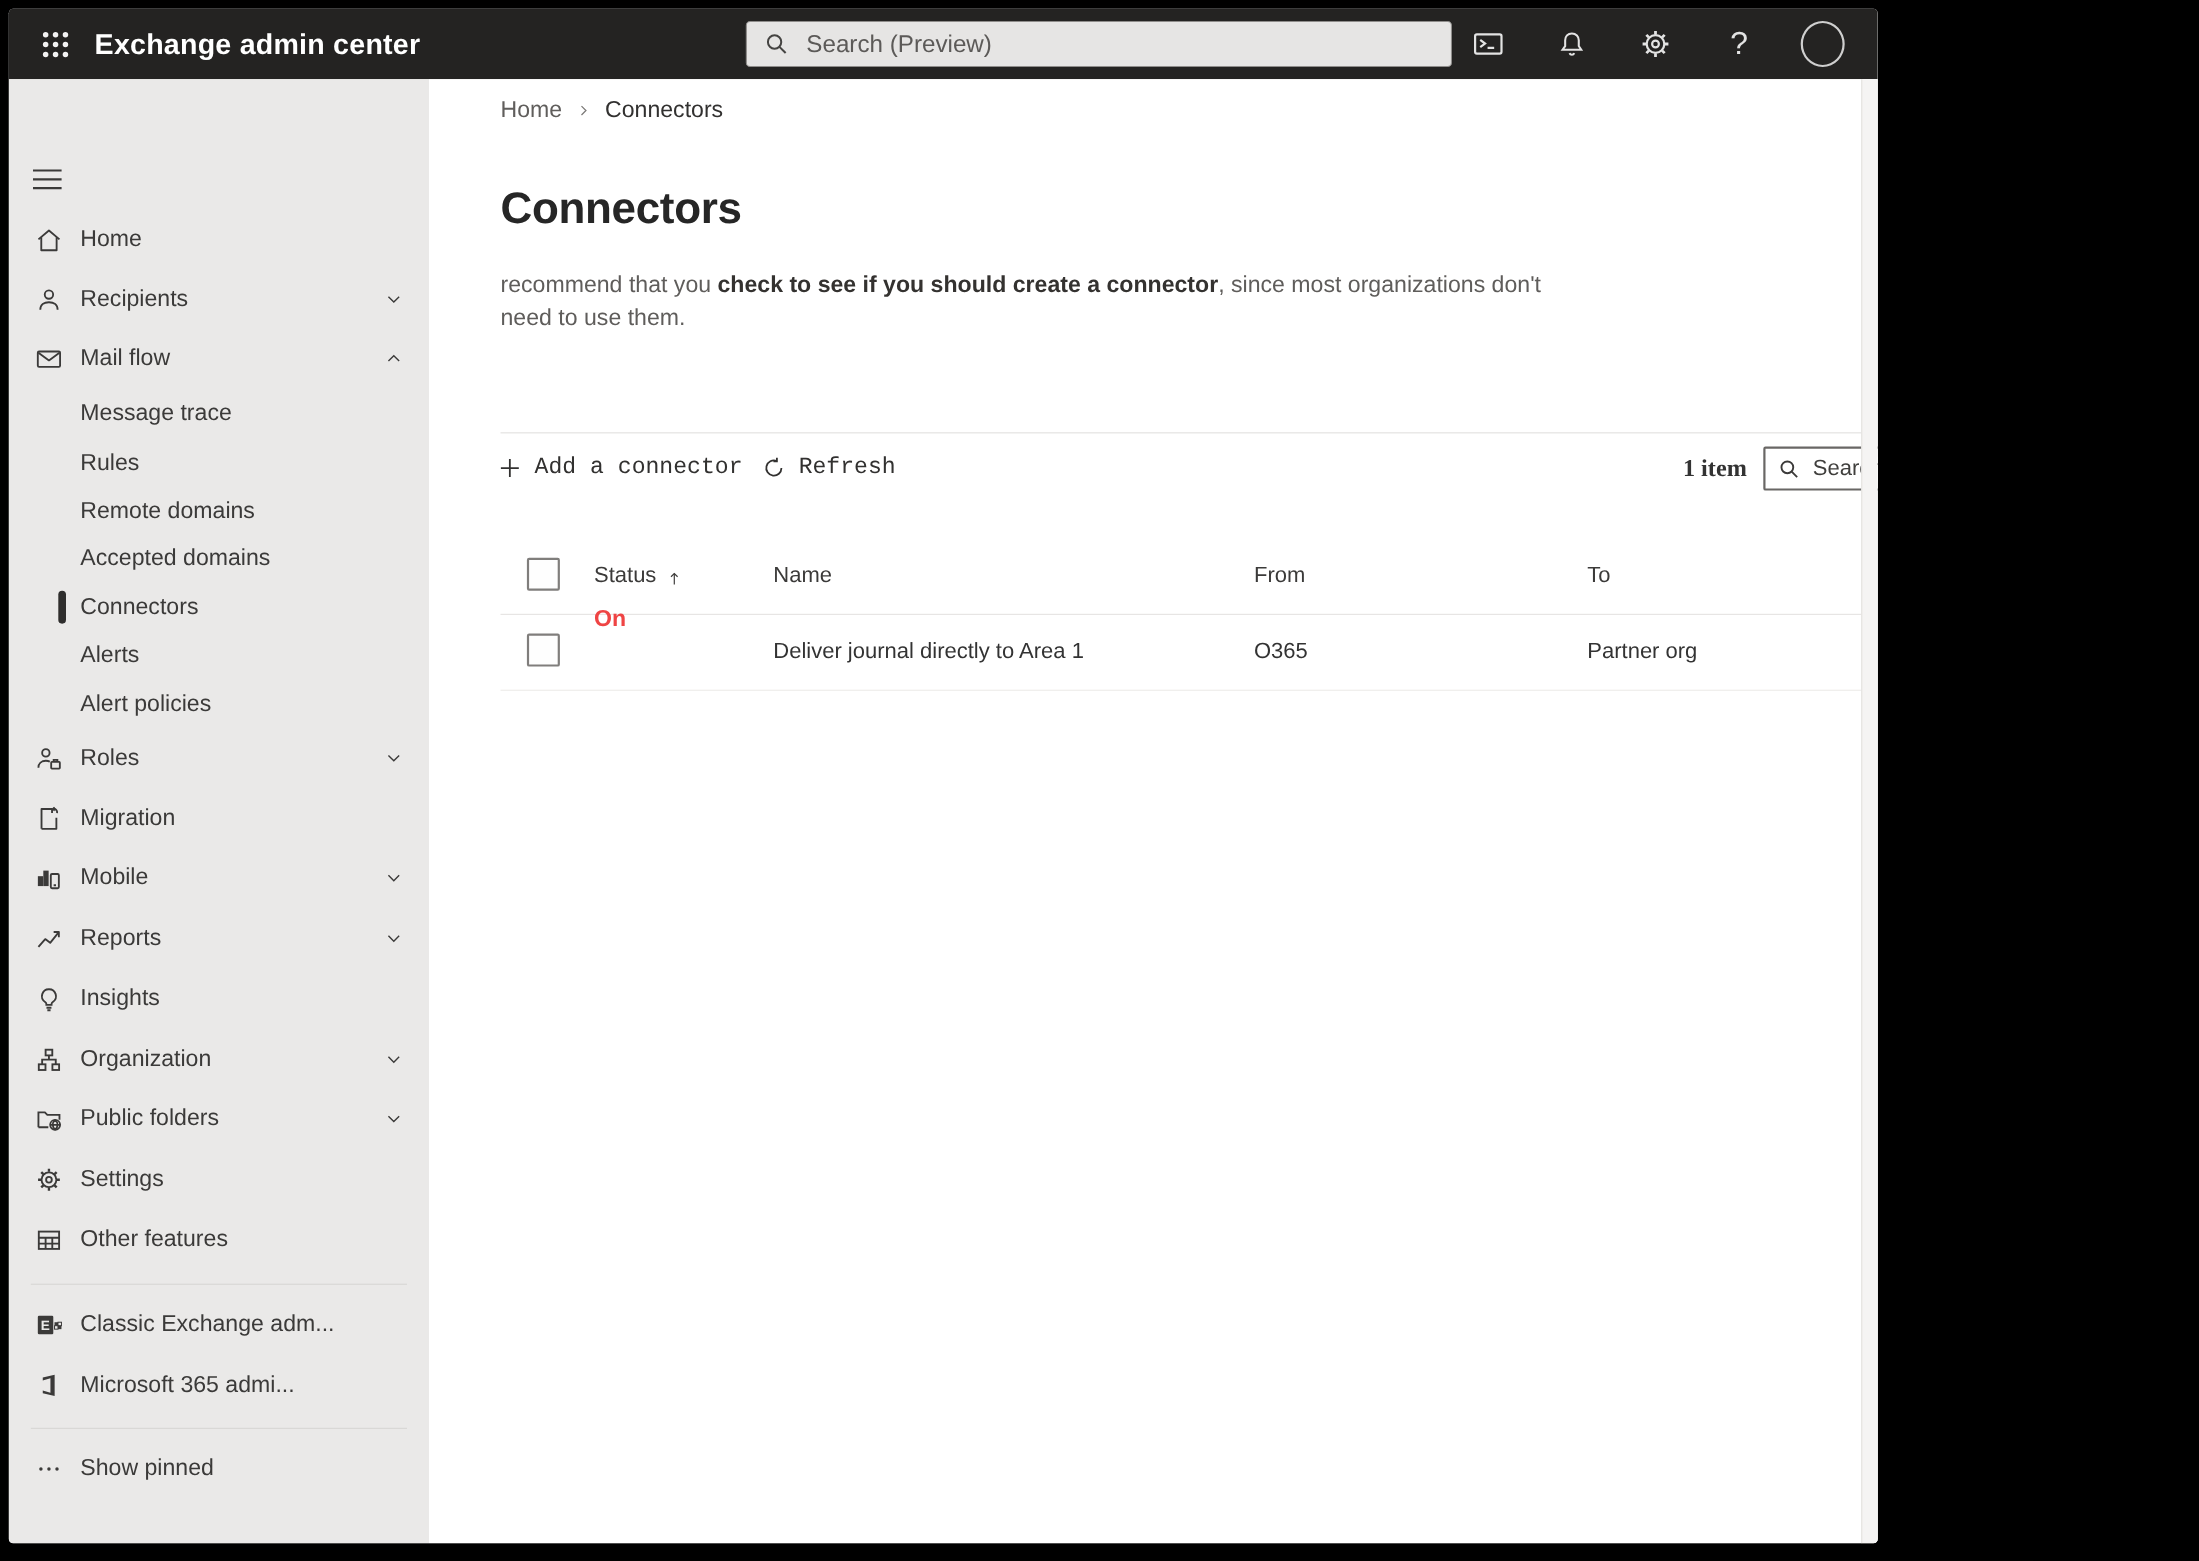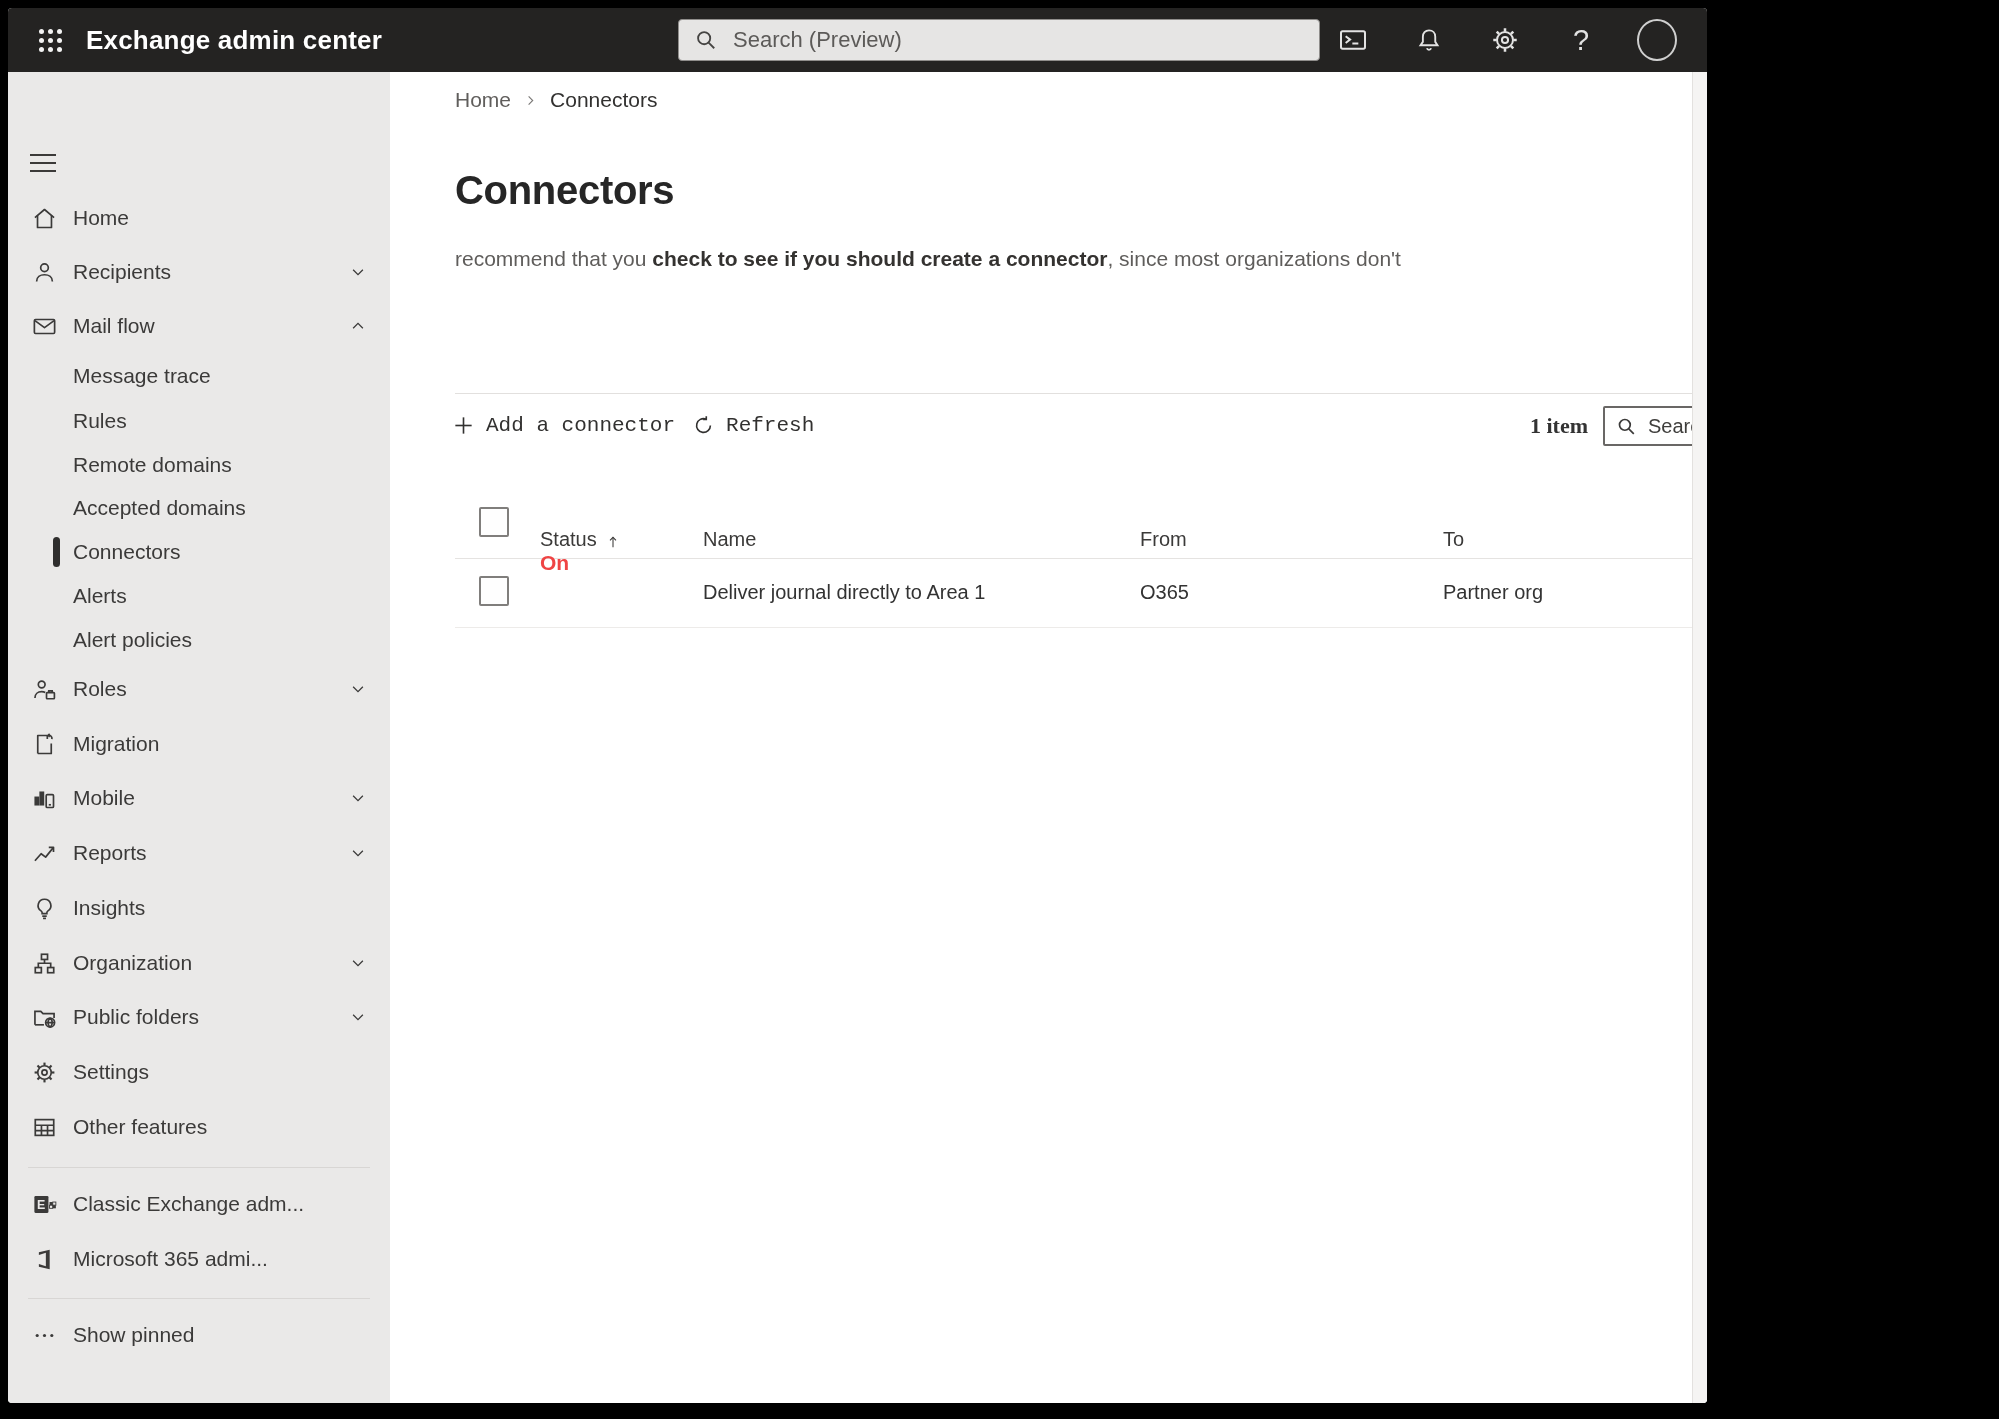--- a/index.html
+++ b/index.html
@@ -47,21 +47,21 @@
   .toolbar { position:absolute; left:62px; top:336px; display:flex; align-items:center; gap:17px;font-family:Liberation Mono, monospace; }
   .tool-btn { display:flex; align-items:center; gap:11px; font-size:21px; color:#323130; cursor:pointer; height:34px; }
   .item-count { position:absolute; left:1090px; top:341px; width:108px; text-align:right; font-family:"Liberation Serif",serif; font-weight:700; font-size:22px; color:#333; }
   .list-search { position:absolute; left:1213px; top:334px; width:245px; height:40px; border:2px solid #696765; border-radius:2px; display:flex; align-items:center; padding:0 10px; gap:10px; background:#fff; }
   .list-search input { border:none; outline:none; font-size:20px; color:#3b3a39; width:100%; font-family:"Liberation Sans",sans-serif; }
   .list-search input::placeholder { color:#3f3e3c; opacity:1; }
   .filter-btn { position:absolute; left:1474px; top:344px; width:34px; height:24px; cursor:pointer; }
   .filter-btn i { display:block; height:3.5px; background:#3b3a39; border-radius:2px; margin-bottom:5px; }
 
   .checkbox { position:absolute; width:30px; height:30px; border:2px solid #807e7c; border-radius:2px; background:#fefefe; cursor:pointer; }
-  .th { position:absolute; top:440px; font-size:20px; color:#3b3a39; display:flex; align-items:flex-end; gap:8px;margin-top:16px; }
+  .th { position:absolute; top:440px; font-size:20px; color:#3b3a39; display:flex; align-items:flex-end; gap:8px; }
   .hr-head { position:absolute; left:65px; top:486px; width:1445px; height:1px; background:#e5e3e1; }
   .td { position:absolute; top:509px; font-size:20px; color:#333; }
   .td-status { font-size:21px; font-weight:700; color:#ef4444; top:479px; }
   .hr-row { position:absolute; left:65px; top:555px; width:1445px; height:1px; background:#edebe9; }
 
   
   .help-stack { position:absolute; left:1904px; top:1199px; width:55px; }
   .help-btn { width:55px; height:58px; display:flex; align-items:center; justify-content:center; cursor:pointer; }
   .help-btn.teal { background:#0c8286; }
   .help-btn.dark { background:#252423; height:60px; }
@@ -384,20 +384,21 @@
           <circle cx="11" cy="12.5" r="8.4" fill="#2076d4"></circle>
           <circle cx="15" cy="8.8" r="8.1" fill="#ffffff"></circle>
         </svg>
       </span>
       <span>Dark mode</span>
     </div>
 
     <div class="page-title">Connectors</div>
     <div class="page-desc" id="page-desc">
         <div>recommend that you <b>check to see if you should create a connector</b>, since most organizations don't</div>
+        <div>need to use them.</div>
       </div>
 
     <div class="hr1"></div>
 
     <div class="toolbar">
       <div class="tool-btn">
         <span>
           <svg width="23" height="23" viewBox="0 0 24 24" fill="none" stroke="#323130" stroke-width="1.7">
               <line x1="12" y1="3.5" x2="12" y2="20.5"></line>
               <line x1="3.5" y1="12" x2="20.5" y2="12"></line>

